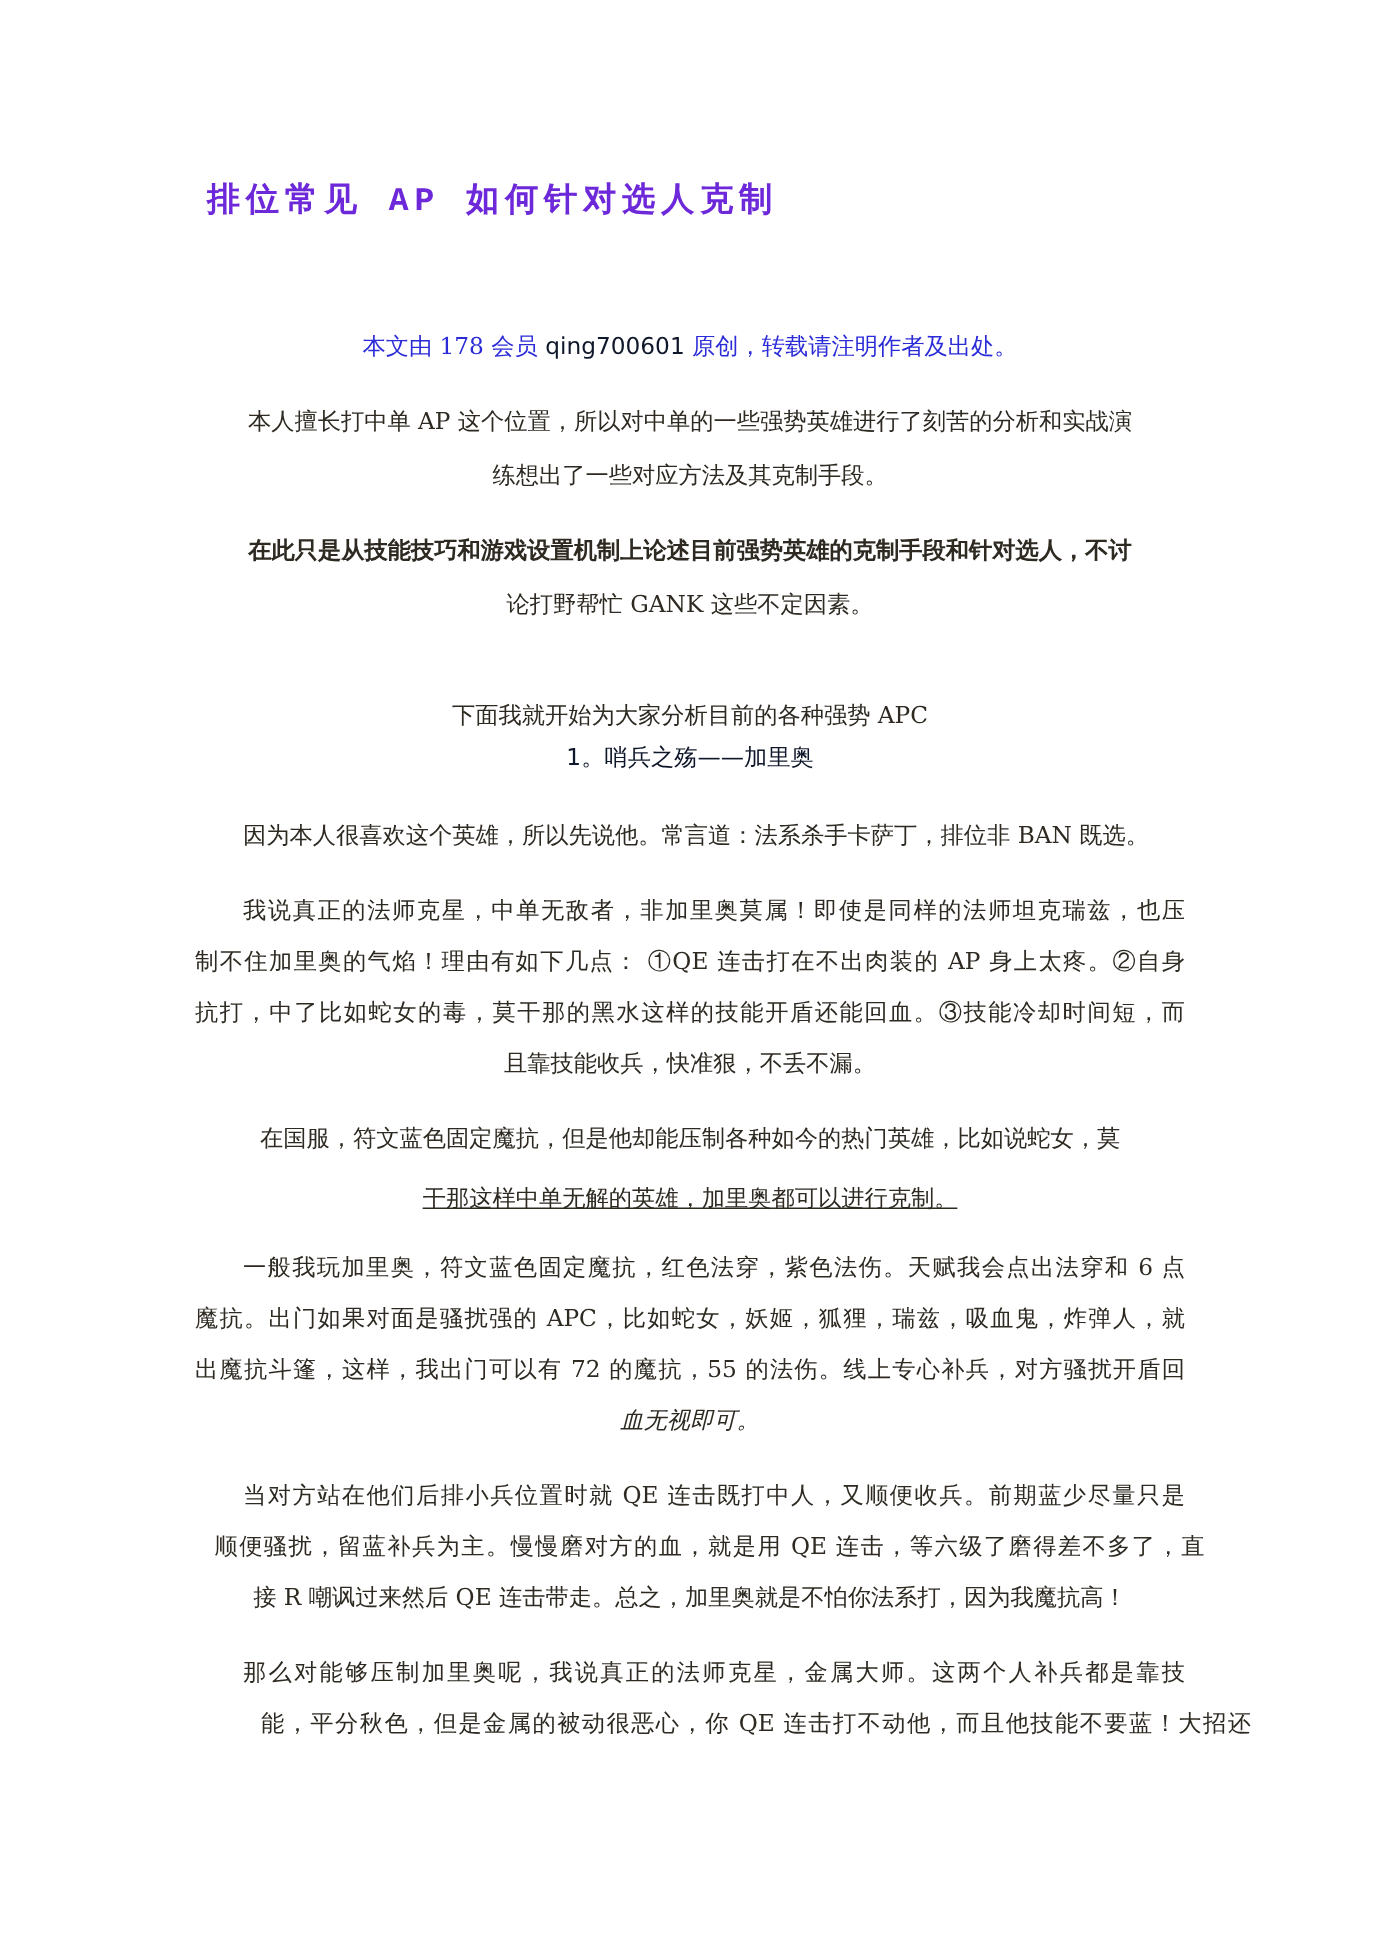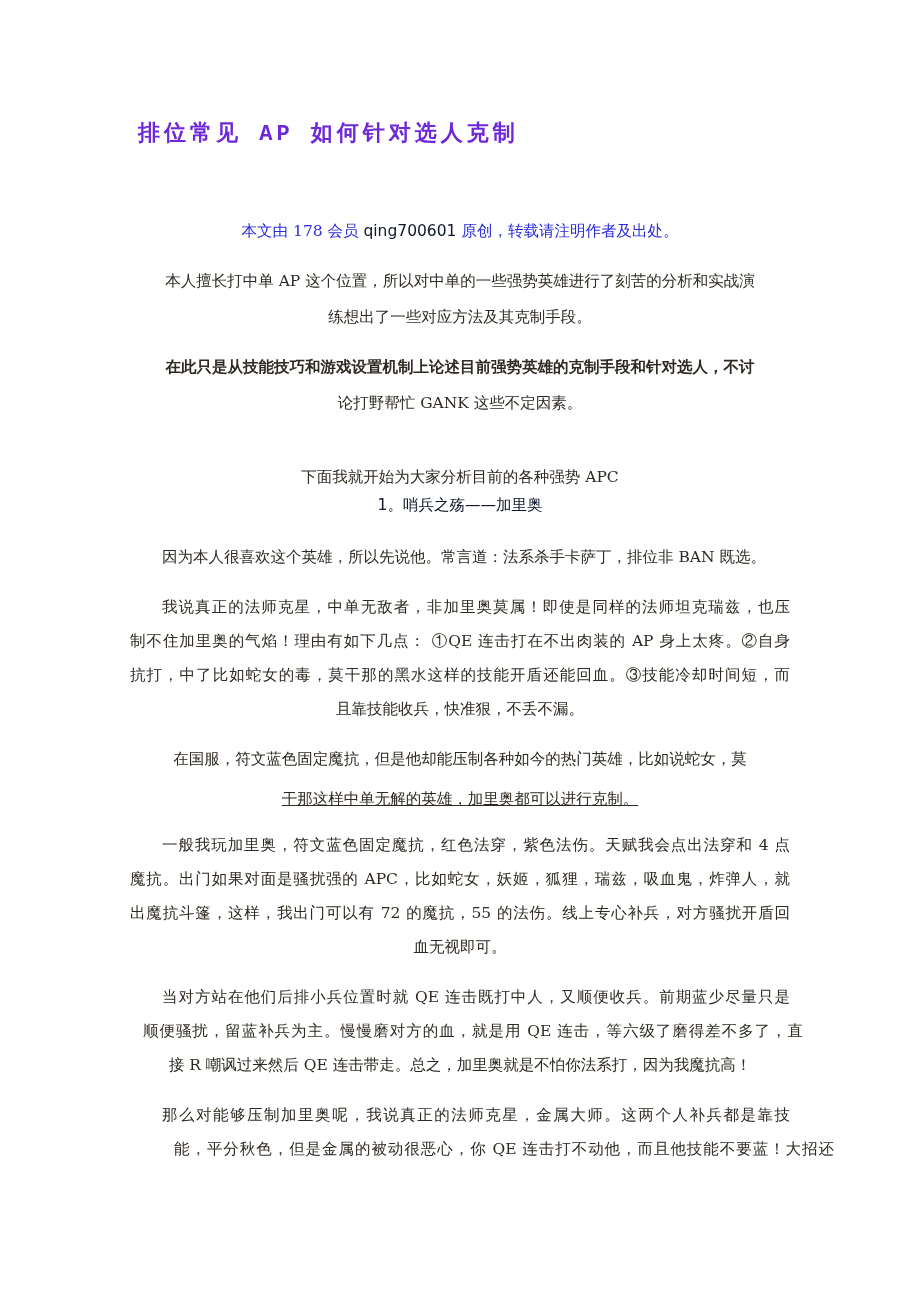--- a/index.html
+++ b/index.html
@@ -31,22 +31,22 @@
     <div class="line c" style="top: 392px;">论打野帮忙 GANK 这些不定因素。</div>
     <div class="line c" style="top: 442px; margin-top: 24px;">下面我就开始为大家分析目前的各种强势 APC</div>
     <div class="line c red sans" style="top: 494px;">1。哨兵之殇——加里奥</div>
     <div class="line ind" style="top: 546px;">因为本人很喜欢这个英雄，所以先说他。常言道：法系杀手卡萨丁，排位非 BAN 既选。</div>
     <div class="line j ind" style="top: 596px;">我说真正的法师克星，中单无敌者，非加里奥莫属！即使是同样的法师坦克瑞兹，也压</div>
     <div class="line j" style="top: 630px;">制不住加里奥的气焰！理由有如下几点：  ①QE 连击打在不出肉装的 AP 身上太疼。②自身</div>
     <div class="line j" style="top: 664px;">抗打，中了比如蛇女的毒，莫干那的黑水这样的技能开盾还能回血。③技能冷却时间短，而</div>
     <div class="line c" style="top: 698px;">且靠技能收兵，快准狠，不丢不漏。</div>
     <div class="line c" style="top: 748px;">在国服，符文蓝色固定魔抗，但是他却能压制各种如今的热门英雄，比如说蛇女，莫</div>
     <div class="line c" style="top: 788px; text-decoration: underline;">干那这样中单无解的英雄，加里奥都可以进行克制。</div>
-    <div class="line j ind" style="top: 834px;">一般我玩加里奥，符文蓝色固定魔抗，红色法穿，紫色法伤。天赋我会点出法穿和 4 点</div>
+    <div class="line j ind" style="top: 834px;">一般我玩加里奥，符文蓝色固定魔抗，红色法穿，紫色法伤。天赋我会点出法穿和 6 点</div>
     <div class="line j" style="top: 868px;">魔抗。出门如果对面是骚扰强的 APC，比如蛇女，妖姬，狐狸，瑞兹，吸血鬼，炸弹人，就</div>
     <div class="line j" style="top: 902px;">出魔抗斗篷，这样，我出门可以有 72 的魔抗，55 的法伤。线上专心补兵，对方骚扰开盾回</div>
-    <div class="line c" style="top: 936px;">血无视即可。</div>
+    <div class="line c" style="top: 936px; font-style: italic;">血无视即可。</div>
     <div class="line j ind" style="top: 986px;">当对方站在他们后排小兵位置时就 QE 连击既打中人，又顺便收兵。前期蓝少尽量只是</div>
     <div class="line j" style="top: 1020px; margin-left: 13px;">顺便骚扰，留蓝补兵为主。慢慢磨对方的血，就是用 QE 连击，等六级了磨得差不多了，直</div>
     <div class="line c" style="top: 1054px;">接 R 嘲讽过来然后 QE 连击带走。总之，加里奥就是不怕你法系打，因为我魔抗高！</div>
     <div class="line j ind" style="top: 1104px;">那么对能够压制加里奥呢，我说真正的法师克星，金属大师。这两个人补兵都是靠技</div>
     <div class="line j" style="top: 1138px; margin-left: 44px;">能，平分秋色，但是金属的被动很恶心，你 QE 连击打不动他，而且他技能不要蓝！大招还</div>
   </div>
 
 </body></html>

